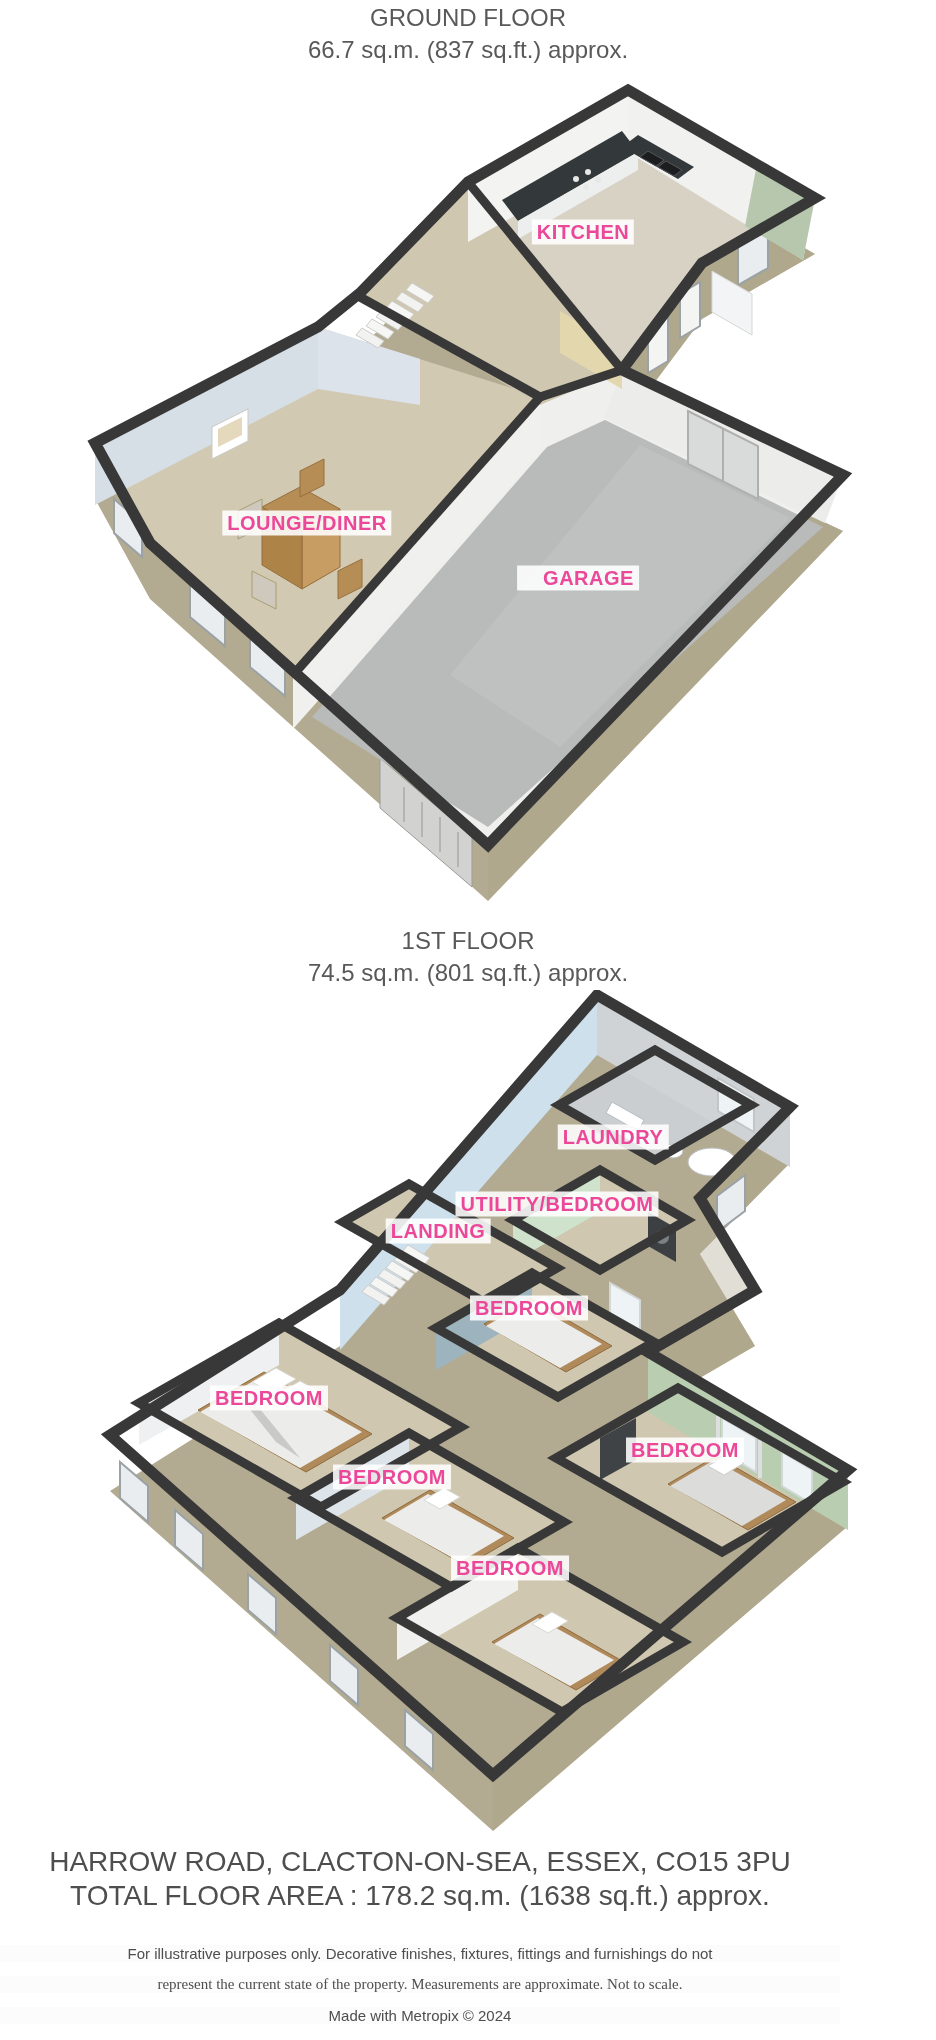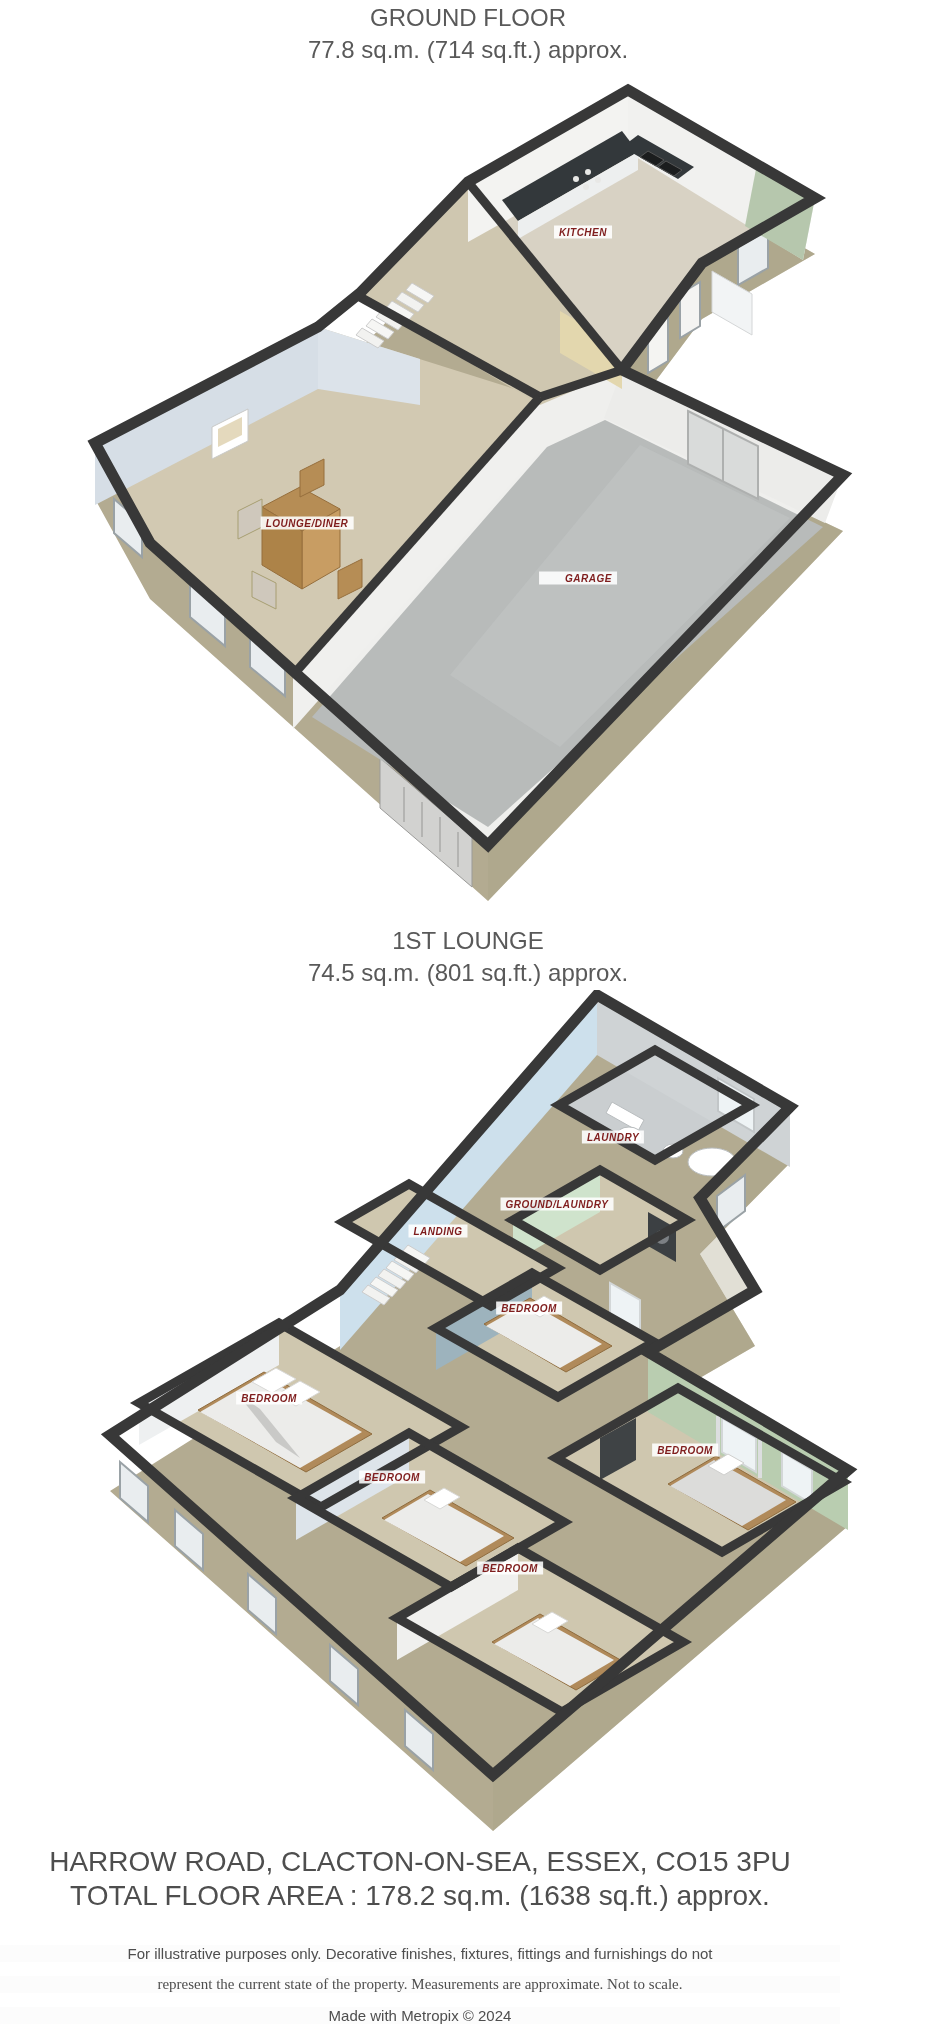--- a/index.html
+++ b/index.html
@@ -6,40 +6,40 @@
   #page{
     position:relative;width:936px;height:2040px;background:#ffffff;overflow:hidden;
     font-family:"Liberation Sans", sans-serif;
   }
   .floor-title{
     position:absolute;left:0;width:936px;text-align:center;
     color:#595959;font-size:24px;line-height:32px;white-space:nowrap;
   }
   .room-label{
     position:absolute;transform:translate(-50%,-50%);
-    background:rgba(255,255,255,0.88);color:#7f1d1d;
-    font-size:10px;font-weight:bold;letter-spacing:0.5px;
-    padding:1px 5px;white-space:nowrap;font-style:italic;
+    background:rgba(255,255,255,0.88);color:#ec4899;
+    font-size:20px;font-weight:bold;letter-spacing:0.5px;
+    padding:1px 5px;white-space:nowrap;
   }
   .footer-line{
     position:absolute;left:0;width:840px;text-align:center;color:#4e4e4e;white-space:nowrap;
   }
   .footer-big{font-size:28px;}
   .footer-small{font-size:15px;background:#fcfcfc;}
   svg{position:absolute;left:0;}
   .cap{fill:none;stroke:#383838;stroke-width:11;stroke-linejoin:miter;}
   .capthin{fill:none;stroke:#383838;stroke-width:9;stroke-linejoin:miter;}
 </style>
 </head>
 <body>
 
 <div id="page">
 
   <div class="floor-title" style="top:2px;text-align:center;">GROUND FLOOR</div>
-  <div class="floor-title" style="top:34px;">77.8 sq.m. (714 sq.ft.) approx.</div>
+  <div class="floor-title" style="top:34px;">66.7 sq.m. (837 sq.ft.) approx.</div>
 
   <svg style="top:75px;" width="936" height="860" viewBox="0 0 936 860">
 
     <g>
       <polygon points="628,71 815,179 702,244 622,351 843,456 488,826 150,524 95,424 318,308 360,274 468,163" fill="#b3ab91"></polygon>
       <polygon points="628,71 815,179 702,244 622,351 843,456 488,826 488,770 843,400 622,295 702,188 815,123 628,15" fill="#aaa288" opacity="0.35"></polygon>
 
       <g>
         <polygon points="472,762 380,683 380,733 472,812" fill="#d2d2d0" stroke="#9b9b99" stroke-width="1"></polygon>
         <line x1="404" y1="712" x2="404" y2="747" stroke="#b4b4b2" stroke-width="2"></line>
@@ -130,21 +130,21 @@
     <polyline class="capthin" points="360,222 540,322"></polyline>
     <polyline class="capthin" points="540,322 293,600"></polyline>
     <polyline class="capthin" points="540,322 622,295"></polyline>
     <polygon class="cap" points="628,15 815,123 702,188 622,295 843,400 488,770 150,468 95,368 318,252 360,218 468,107"></polygon>
   </svg>
 
   <div class="room-label" style="left:583px;top:232px;">KITCHEN</div>
   <div class="room-label" style="left:307px;top:523px;">LOUNGE/DINER</div>
   <div class="room-label" style="left:578px;top:578px;padding-left:26px;">GARAGE</div>
 
-  <div class="floor-title" style="top:925px;">1ST LOUNGE</div>
+  <div class="floor-title" style="top:925px;">1ST FLOOR</div>
   <div class="floor-title" style="top:957px;">74.5 sq.m. (801 sq.ft.) approx.</div>
 
   <svg style="top:990px;" width="936" height="850" viewBox="0 0 936 850">
 
     <g>
       <polygon points="597,61 790,173 700,264 755,356 648,418 848,536 493,841 110,501 340,356" fill="#b3ab91"></polygon>
       <polygon points="597,5 790,117 700,208 755,300 648,362 848,480 493,785 493,841 848,536 648,418 755,356 700,264 790,173 597,61" fill="#aaa288" opacity="0.35"></polygon>
       <g>
         <polygon points="120,472 148,496 148,532 120,508" fill="#e9edef" stroke="#9aa2a6" stroke-width="2"></polygon>
         <polygon points="175,520 203,544 203,580 175,556" fill="#e9edef" stroke="#9aa2a6" stroke-width="2"></polygon>
@@ -257,21 +257,21 @@
     <polygon class="capthin" points="491,316 557,278 409,194 343,232"></polygon>
     <polygon class="capthin" points="558,407 654,352 532,283 436,338"></polygon>
     <polygon class="capthin" points="321,517 461,437 279,333 139,413"></polygon>
     <polygon class="capthin" points="722,562 843,492 678,398 556,468"></polygon>
     <polygon class="capthin" points="451,597 564,532 409,443 296,508"></polygon>
     <polygon class="capthin" points="562,722 683,652 518,558 397,628"></polygon>
     <polygon class="cap" points="597,5 790,117 700,208 755,300 648,362 848,480 493,785 110,445 340,300"></polygon>
   </svg>
 
   <div class="room-label" style="left:613px;top:1137px;">LAUNDRY</div>
-  <div class="room-label" style="left:557px;top:1204px;">GROUND/LAUNDRY</div>
+  <div class="room-label" style="left:557px;top:1204px;">UTILITY/BEDROOM</div>
   <div class="room-label" style="left:438px;top:1231px;">LANDING</div>
   <div class="room-label" style="left:529px;top:1308px;">BEDROOM</div>
   <div class="room-label" style="left:269px;top:1398px;">BEDROOM</div>
   <div class="room-label" style="left:685px;top:1450px;">BEDROOM</div>
   <div class="room-label" style="left:392px;top:1477px;">BEDROOM</div>
   <div class="room-label" style="left:510px;top:1568px;">BEDROOM</div>
 
   <div class="footer-line footer-big" style="top:1846px;">HARROW ROAD, CLACTON-ON-SEA, ESSEX, CO15 3PU</div>
   <div class="footer-line footer-big" style="top:1880px;">TOTAL FLOOR AREA : 178.2 sq.m. (1638 sq.ft.) approx.</div>
   <div class="footer-line footer-small" style="top:1945px;">For illustrative purposes only. Decorative finishes, fixtures, fittings and furnishings do not</div>

